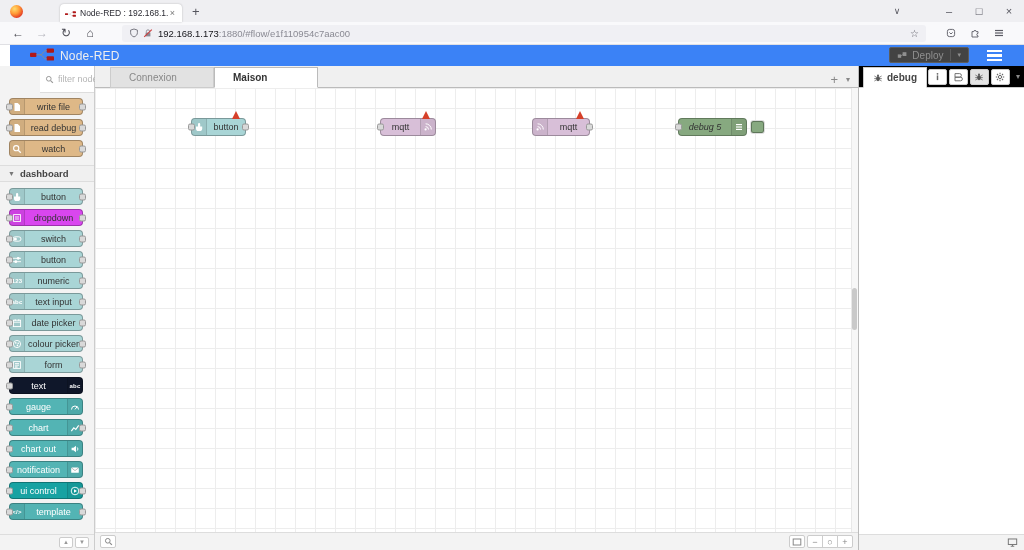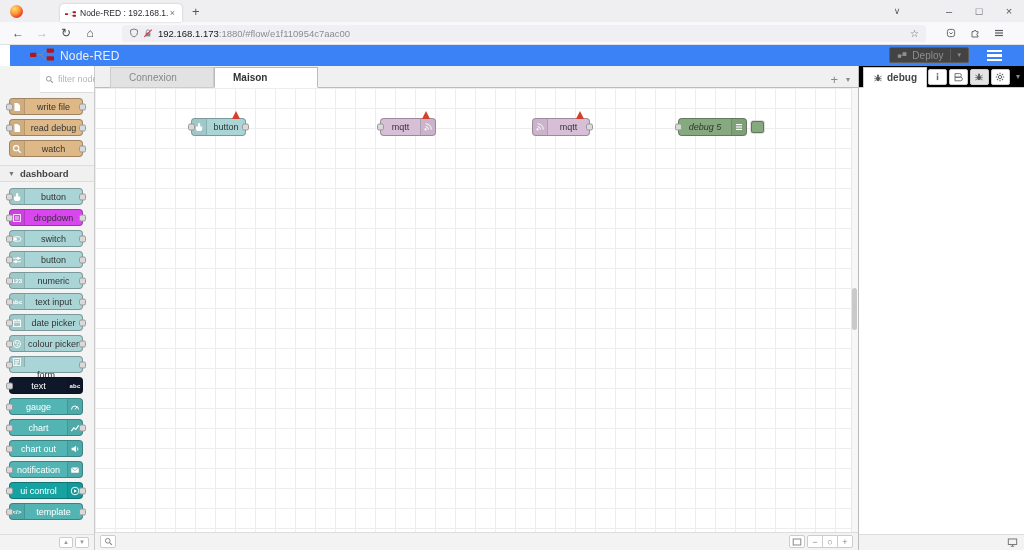--- a/index.html
+++ b/index.html
@@ -359,21 +359,21 @@
                 <circle cx="5" cy="5" r="3.6" fill="none" stroke="#fff" stroke-width=".9"></circle>
                 <circle cx="3.8" cy="3.9" r=".8" fill="#fff"></circle>
                 <circle cx="6.2" cy="4.2" r=".8" fill="#fff"></circle>
                 <circle cx="5.4" cy="6.4" r=".8" fill="#fff"></circle>
               </svg>
             </span>
             <span class="nlabel">colour picker</span>
             <span class="port in"></span>
             <span class="port out"></span>
           </div>
-          <div class="nrnode pal" style="background: rgb(169, 213, 214); flex-direction: column;">
+          <div class="nrnode pal" style="background: rgb(169, 213, 214);">
             <span class="iconbox">
               <svg width="10" height="10" viewBox="0 0 10 10">
                 <g stroke="#fff" stroke-width=".9" fill="none">
                   <rect x="1.6" y="1.6" width="6.8" height="6.8"></rect>
                   <line x1="3" y1="3.6" x2="7" y2="3.6"></line>
                   <line x1="3" y1="5.2" x2="7" y2="5.2"></line>
                 </g>
                 <rect x="3" y="6.4" width="2.6" height="1.2" fill="#fff"></rect>
               </svg>
             </span>

